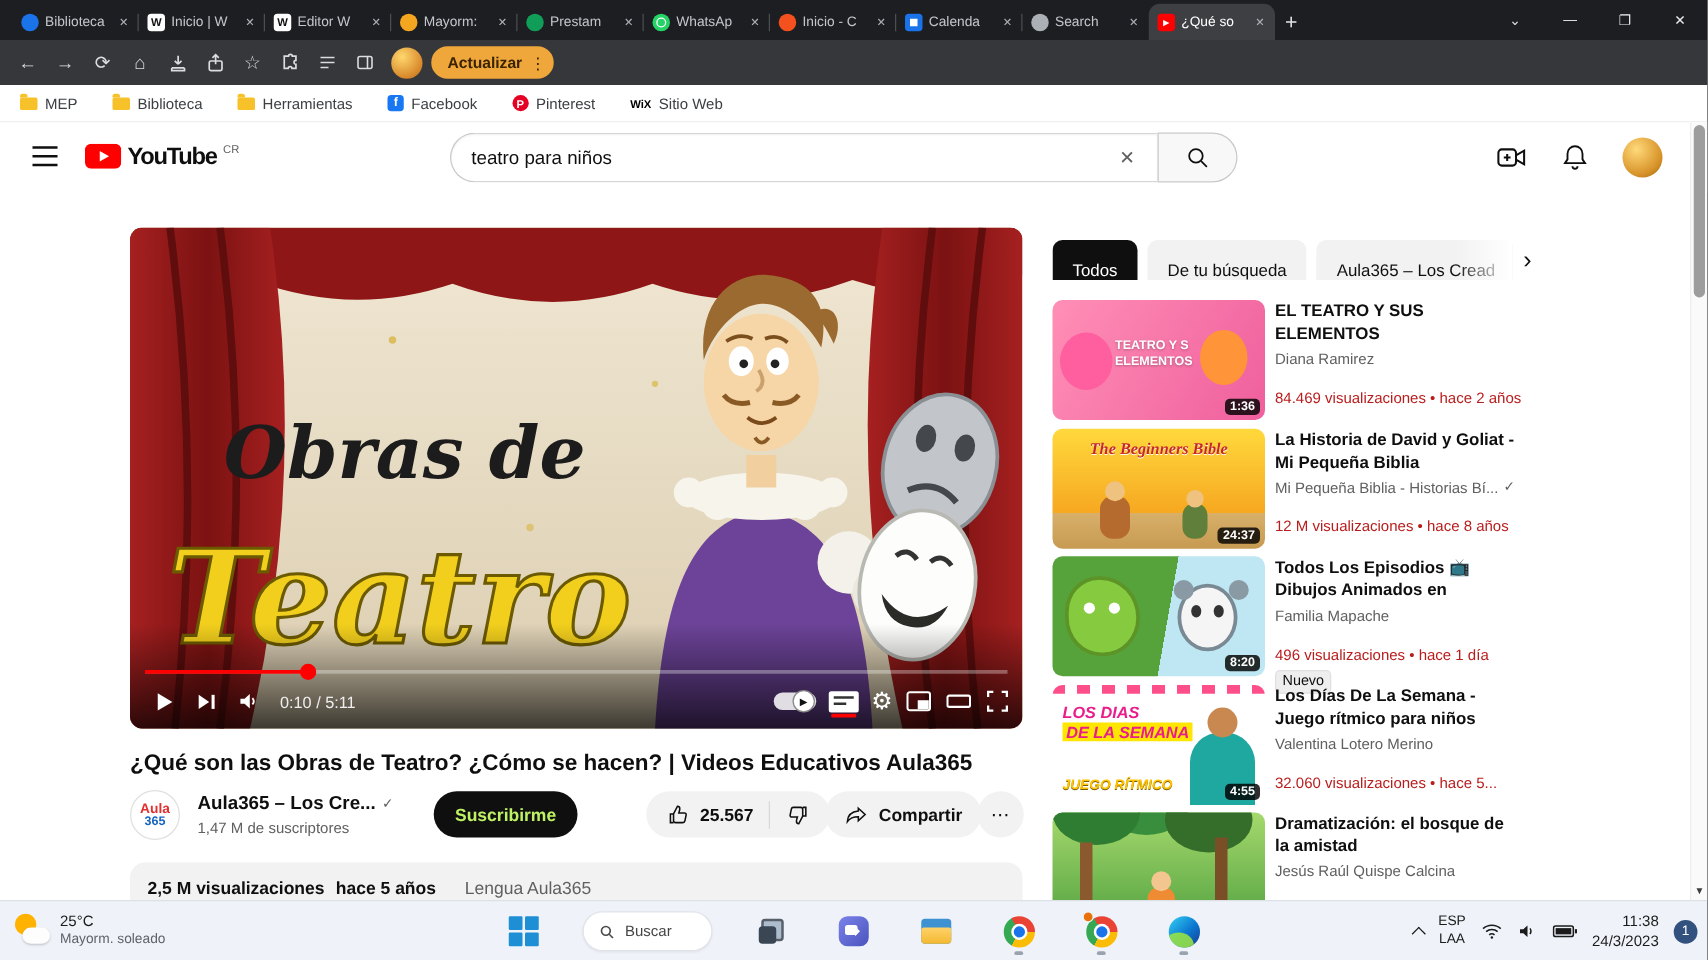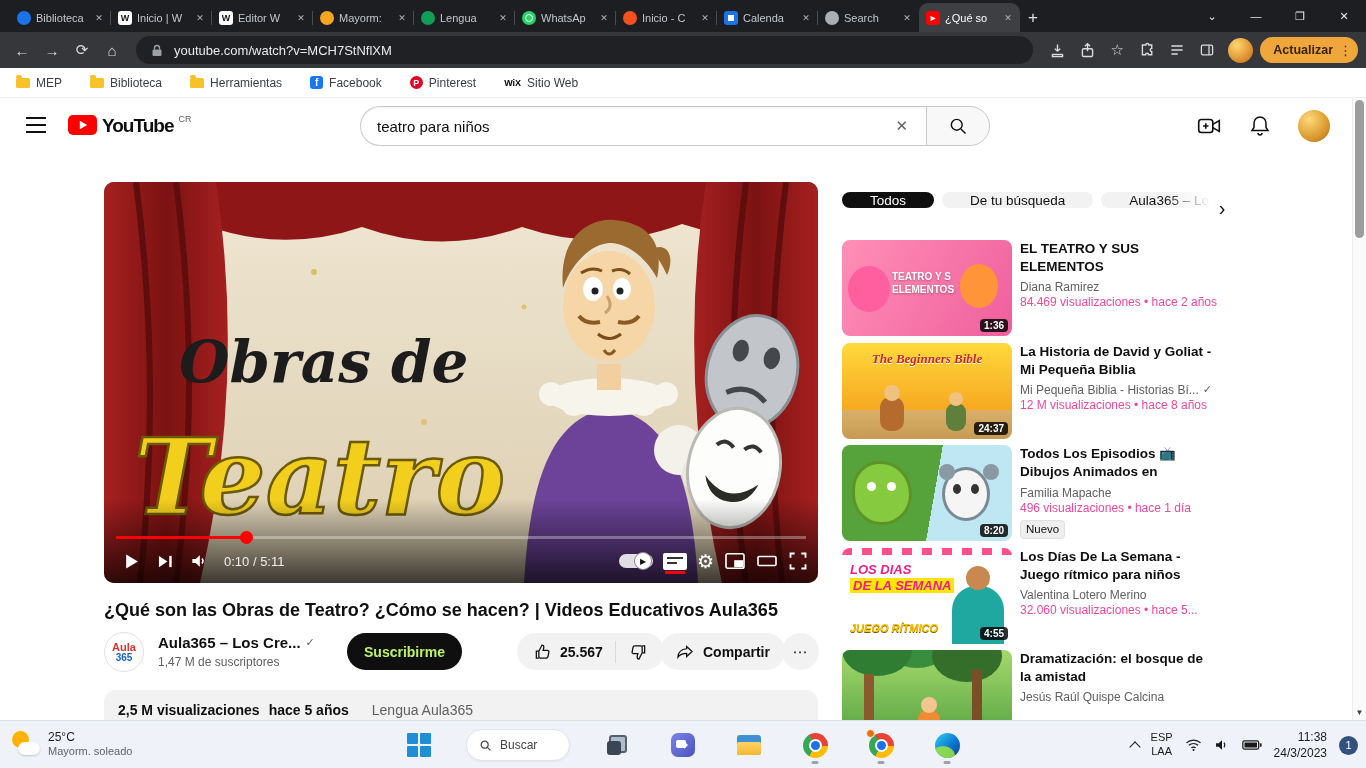--- a/index.html
+++ b/index.html
@@ -103,30 +103,30 @@
 .share{position:absolute;left:556px;top:1px;padding:0 15px;gap:8px}
 .more{position:absolute;left:678px;top:1px;width:37px;height:37px;border-radius:50%;background:#f2f2f2;display:flex;align-items:center;justify-content:center;font-size:15px;color:#0f0f0f;letter-spacing:1px}
 .descbox{position:absolute;left:104px;top:592px;width:714px;height:44px;background:#f2f2f2;border-radius:12px;padding:12px 14px;display:flex;gap:9px;font-size:14px}
 .descbox .b{font-weight:bold;color:#0f0f0f}
 .descbox .lnk{color:#606060;margin-left:14px}
 
 
 .sidebar{position:absolute;left:842px;top:94px;width:392px;height:528px}
 .chips{position:absolute;left:0;top:0;width:368px;height:32px;display:flex;gap:8px;overflow:hidden}
 .chips:after{content:"";position:absolute;right:0;top:0;bottom:0;width:46px;background:linear-gradient(90deg,rgba(255,255,255,0),#fff)}
-.chip{height:16px;padding:0 28px;border-radius:8px;background:#f2f2f2;display:flex;align-items:center;font-size:13.5px;color:#0f0f0f;white-space:nowrap;flex:none}
+.chip{height:48px;padding:0 16px;border-radius:8px;background:#f2f2f2;display:flex;align-items:center;font-size:13.5px;color:#0f0f0f;white-space:nowrap;flex:none}
 .chip.on{background:#0f0f0f;color:#fff}
 .chips-next{position:absolute;left:368px;top:4px;width:24px;height:24px;display:flex;align-items:center;justify-content:center;font-size:20px;color:#0f0f0f}
 .vitem{position:absolute;left:0;width:392px;height:96px;display:flex;gap:8px}
 .vthumb{width:170px;height:96px;border-radius:8px;position:relative;overflow:hidden;flex:none}
 .dur{position:absolute;right:4px;bottom:4px;background:rgba(0,0,0,.82);color:#fff;font-size:10px;font-weight:bold;padding:1px 4px;border-radius:4px}
 .vinfo{flex:1;padding:0 16px 0 0;min-width:0}
 .vtitle{font-size:13.5px;font-weight:bold;color:#0f0f0f;line-height:1.32;max-height:37px;overflow:hidden}
 .vchannel{font-size:12px;color:#606060;margin-top:4px;white-space:nowrap;overflow:hidden;display:flex;gap:4px;align-items:center}
-.vviews{font-size:12px;color:#ec4899;margin-top:1px;white-space:nowrap;overflow:hidden}
+.vviews{font-size:12px;color:#b91c1c;margin-top:17px;white-space:nowrap;overflow:hidden}
 .nbadge{display:inline-block;margin-top:5px;background:#eee;border:1px solid #e0e0e0;border-radius:4px;font-size:11.5px;color:#0f0f0f;padding:0 5px;line-height:17px}
 
 .t1{background:linear-gradient(120deg,#ff8fb6,#ef5f9d)}
 .t1 .c1{position:absolute;left:6px;top:26px;width:42px;height:46px;border-radius:50%;background:#ff5f9e}
 .t1 .c2{position:absolute;right:14px;top:24px;width:38px;height:44px;border-radius:50%;background:#ff9438}
 .t1 .tt{position:absolute;left:50px;top:30px;color:#fff;font-weight:bold;font-size:10px;line-height:1.3;text-shadow:0 1px 2px rgba(0,0,0,.3)}
 .t2{background:linear-gradient(#ffd93c,#f6a821 70%,#d8b06a 70%,#c79a52)}
 .t2 .logo{position:absolute;left:0;right:0;top:8px;text-align:center;color:#c62828;font-family:"Liberation Serif",serif;font-weight:bold;font-style:italic;font-size:13px;text-shadow:0 1px 0 #fff}
 .t2 .p1{position:absolute;left:38px;bottom:8px;width:24px;height:34px;border-radius:10px;background:#b56a2e}
 .t2 .p1:before{content:"";position:absolute;left:4px;top:-12px;width:16px;height:16px;border-radius:50%;background:#f0c27f}
@@ -215,21 +215,21 @@
         <span class="ttl">Editor W</span>
         <span class="x">✕</span>
       </div>
     <div class="tab">
         <span class="fav fv-janium"></span>
         <span class="ttl">Mayorm:</span>
         <span class="x">✕</span>
       </div>
     <div class="tab">
         <span class="fav fv-prestamo"></span>
-        <span class="ttl">Lengua</span>
+        <span class="ttl">Prestam</span>
         <span class="x">✕</span>
       </div>
     <div class="tab">
         <span class="fav fv-whatsapp"></span>
         <span class="ttl">WhatsAp</span>
         <span class="x">✕</span>
       </div>
     <div class="tab">
         <span class="fav fv-inicio"></span>
         <span class="ttl">Inicio - C</span>
@@ -257,29 +257,20 @@
       <span class="wc">❐</span>
       <span class="wc close">✕</span>
     </div>
   </div>
 
   <div class="toolbar">
     <span class="navbtn">←</span>
     <span class="navbtn">→</span>
     <span class="navbtn">⟳</span>
     <span class="navbtn">⌂</span>
-    <div class="omnibox">
-      <span class="ticon">
-          <svg width="12" height="13" viewBox="0 0 12 13">
-            <rect x="1.5" y="5.5" width="9" height="6.5" rx="1.2" fill="#9aa0a6"></rect>
-            <path d="M3.5 5.5V4a2.5 2.5 0 0 1 5 0v1.5" stroke="#9aa0a6" stroke-width="1.4" fill="none"></path>
-          </svg>
-        </span>
-      <span class="url">youtube.com/watch?v=MCH7StNflXM</span>
-    </div>
     <span class="tbtn">
         <svg width="17" height="17" viewBox="0 0 20 20" fill="none" stroke="#dadce0" stroke-width="1.6">
           <path d="M10 3v8m0 0l-3.2-3.2M10 11l3.2-3.2"></path>
           <path d="M4 14.5h12M4 14.5V17h12v-2.5"></path>
         </svg>
       </span>
     <span class="tbtn">
         <svg width="17" height="17" viewBox="0 0 20 20" fill="none" stroke="#dadce0" stroke-width="1.6">
           <rect x="4" y="8" width="12" height="9" rx="1.5"></rect>
           <path d="M10 11V2.5M7 5l3-3 3 3"></path>

